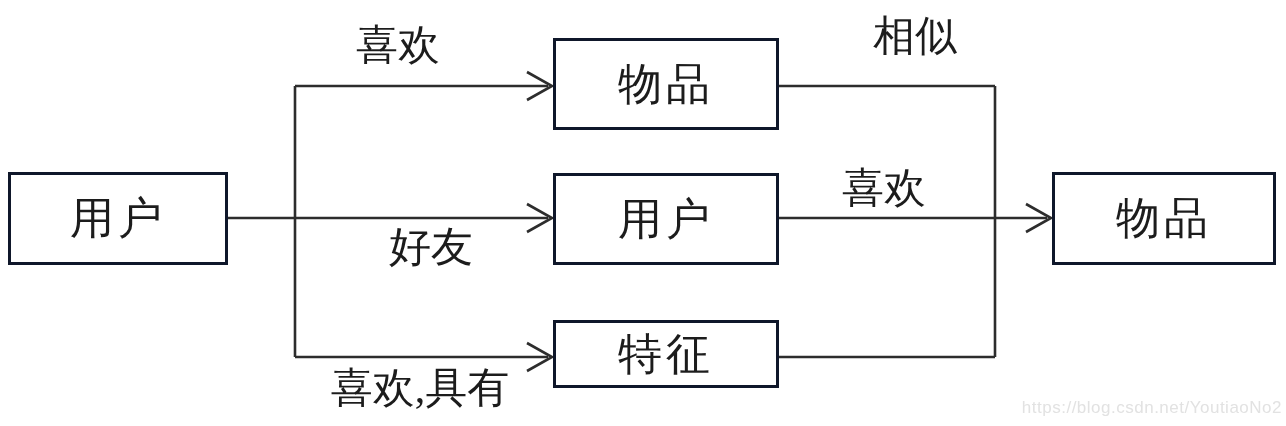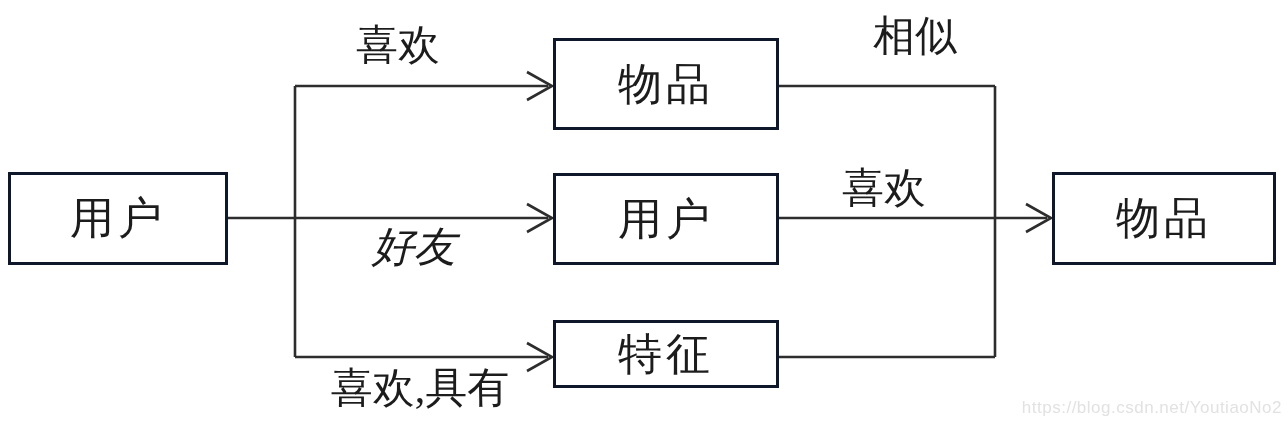--- a/index.html
+++ b/index.html
@@ -75,21 +75,21 @@
 
   <div class="node" style="left:553px; top:173px; width:226px; height:92px;">用户</div>
 
   <div class="node" style="left:553px; top:320px; width:226px; height:68px;">特征</div>
 
   <div class="node" style="left:1052px; top:172px; width:224px; height:93px;">物品</div>
 
   <div class="edge-label" style="left:398px; top:45px;">喜欢</div>
 
 
-  <div class="edge-label" style="left:414px; top:247px;font-style:italic;">好友</div>
+  <div class="edge-label" style="left:431px; top:247px;">好友</div>
 
   <div class="edge-label" style="left:420px; top:388px;">喜欢,具有</div>
 
   <div class="edge-label" style="left:884px; top:36px;margin-left:31px;">相似</div>
 
   <div class="edge-label" style="left:884px; top:188px;">喜欢</div>
 
 
   <div class="watermark">https://blog.csdn.net/YoutiaoNo2</div>
 

